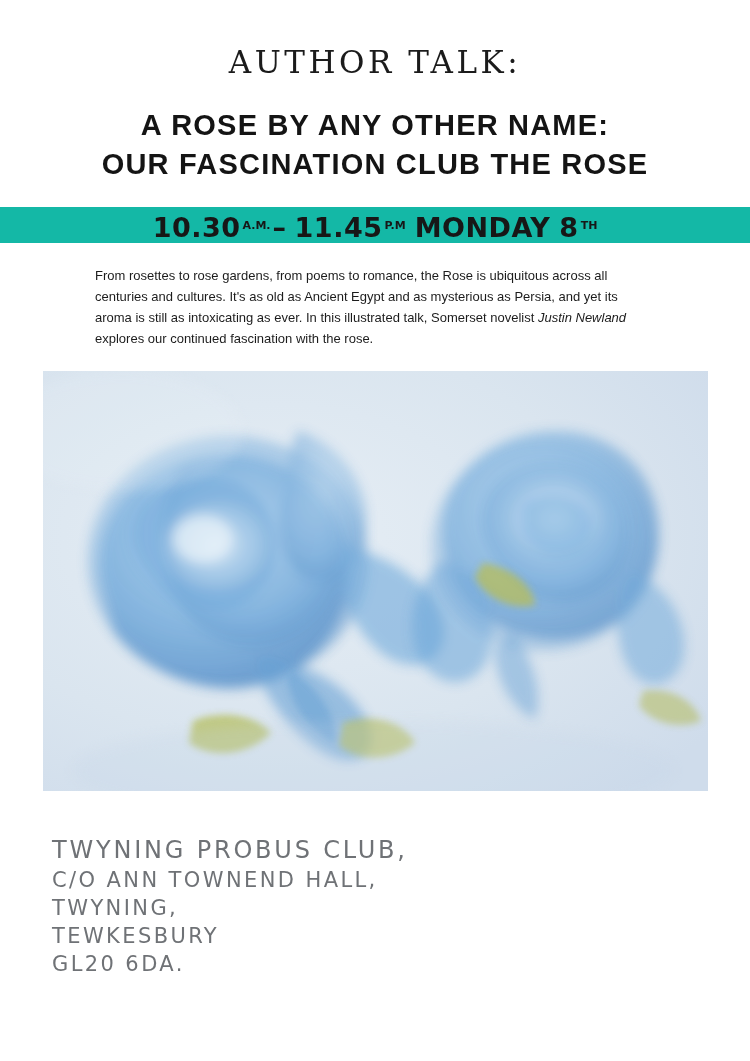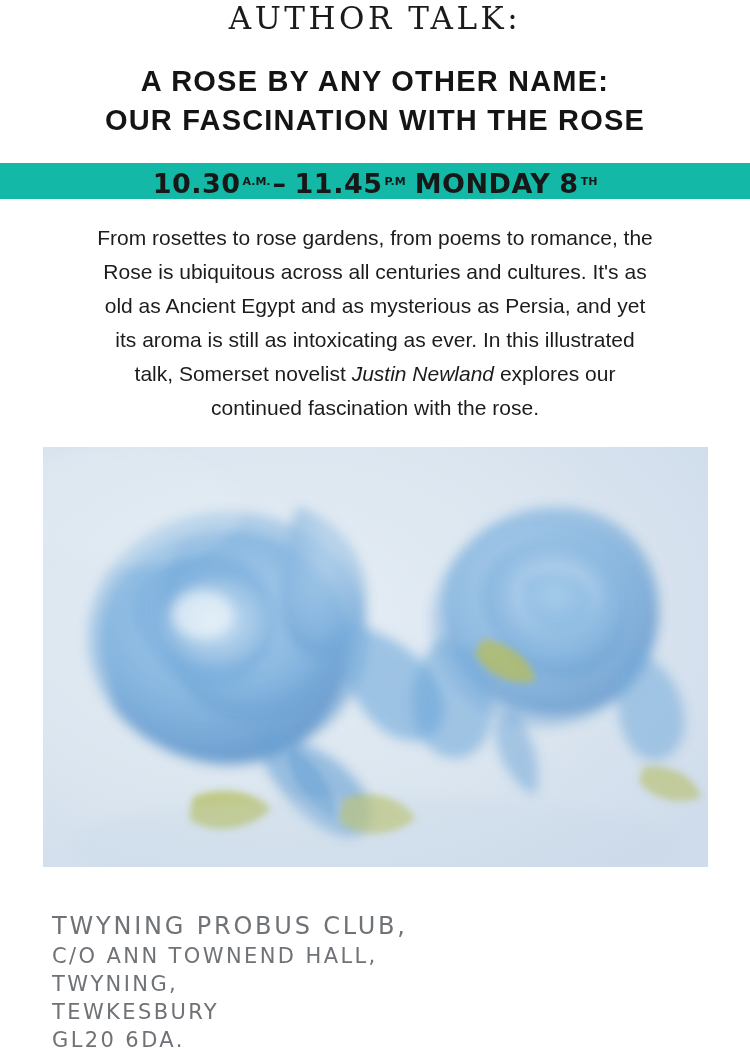--- a/index.html
+++ b/index.html
@@ -21,20 +21,21 @@
     box-sizing: border-box;
   }
 
   
   .title-main {
     text-align: center;
     font-family: "DejaVu Serif", serif;
     font-size: 31px;
     letter-spacing: 3.5px;
     color: #1b1b1b;
+    margin-top: 44px;
     font-weight: 400;
   }
   .subtitle {
     text-align: center;
     font-family: "Liberation Sans", sans-serif;
     font-weight: bold;
     font-size: 29px;
     letter-spacing: 1.2px;
     color: #141414;
     line-height: 1.33;
@@ -70,23 +71,22 @@
     letter-spacing: 0;
   }
   .banner-inner .seg {
     margin-right: 2px;
   }
 
   
   .blurb {
     margin: 22px auto 0 auto;
     width: 560px;
-    text-align: center;
     font-family: "Liberation Sans", sans-serif;
-    font-size: 21px;
+    font-size: 13px;
     line-height: 1.62;
     color: #1c1c1c;
   }
   .blurb i {
     font-style: italic;
   }
 
   
   .art-wrap {
     margin: 22px auto 0 auto;
@@ -120,21 +120,21 @@
 </style>
 </head>
 <body>
 
 <div class="poster">
 
   <div class="title-main">AUTHOR TALK:</div>
 
   <div class="subtitle">
     <div>A ROSE BY ANY OTHER NAME:</div>
-    <div>OUR FASCINATION WITH THE ROSE</div>
+    <div>OUR FASCINATION CLUB THE ROSE</div>
   </div>
 
   <div class="banner">
     <div class="banner-inner">
       <span class="seg">10.30</span>
         <span class="sup">A.M.</span>
         <span class="seg" style="margin-left:2px;">–</span>
         <span class="seg" style="margin-left:6px;">11.45</span>
         <span class="sup">P.M</span>
         <span class="seg" style="margin-left:9px;">MONDAY</span>

